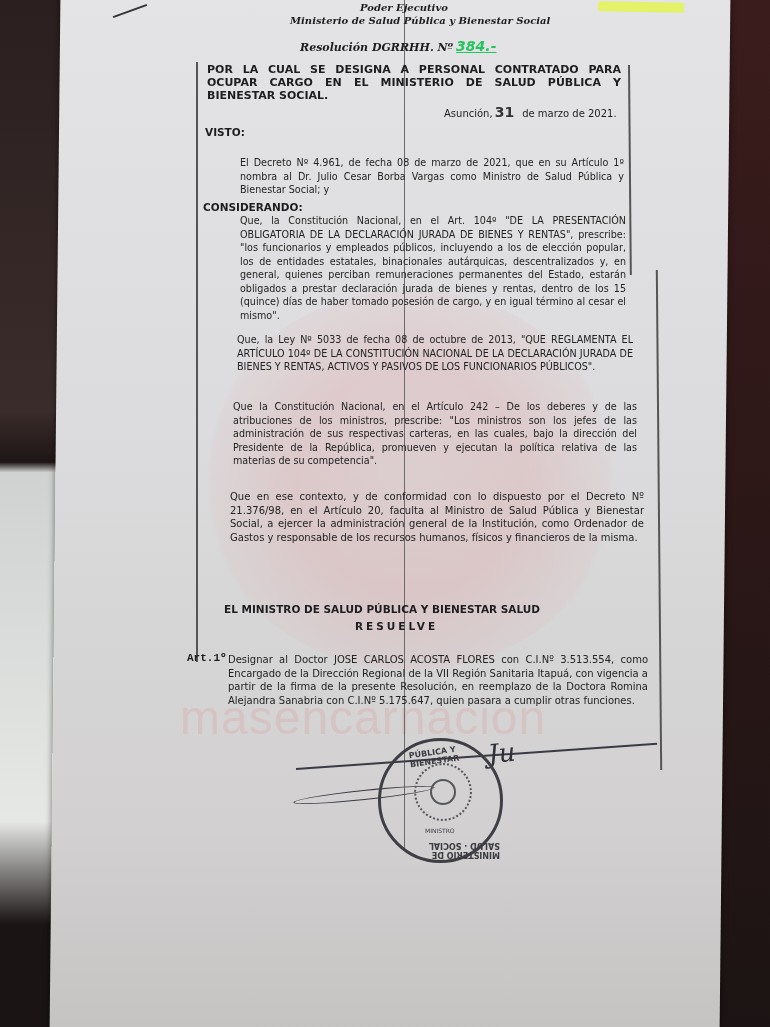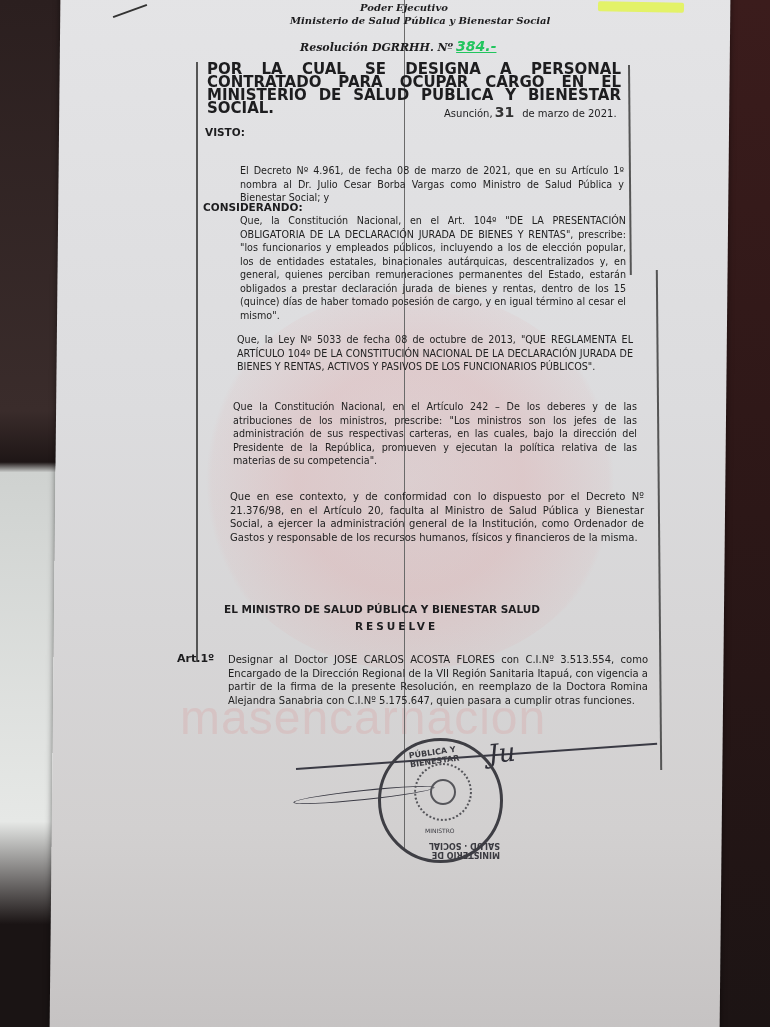--- a/index.html
+++ b/index.html
@@ -42,33 +42,33 @@
   .watermark-text {
     position: absolute; left: 180px; top: 690px; font-size: 48px;
     font-family: "Liberation Sans", sans-serif; letter-spacing: 1px;
     color: rgba(220,140,140,0.22);
   }
   .doc { position: absolute; left: 0; top: 0; width: 770px; height: 822px; color: #1d1d1f; }
   .hdr-line1 { position: absolute; left: 360px; top: 2px; font-family: "DejaVu Serif", serif; font-style: italic; font-weight: bold; font-size: 10px; }
   .hdr-line2 { position: absolute; left: 290px; top: 15px; font-family: "DejaVu Serif", serif; font-style: italic; font-weight: bold; font-size: 10px; }
   .hdr-res { position: absolute; left: 300px; top: 38px; font-family: "DejaVu Serif", serif; font-style: italic; font-weight: bold; font-size: 11px; }
   .hdr-res-num { font-family: "DejaVu Sans", sans-serif; font-style: italic; font-size: 14px; text-decoration: underline; color: #22c55e; margin-left: 3px; }
-  .title { position: absolute; left: 207px; top: 63px; width: 414px; font-weight: bold; font-size: 15px; line-height: 13px; text-align: justify; }
+  .title { position: absolute; left: 207px; top: 63px; width: 414px; font-weight: bold; font-size: 11px; line-height: 13px; text-align: justify; }
   .date { position: absolute; left: 444px; top: 104px; font-size: 10px; }
   .date-day { font-family: "DejaVu Sans", sans-serif; font-size: 14px; font-weight: bold; margin: 16px 8px 0 2px; color: #333; }
   .section-label { position: absolute; font-weight: bold; font-size: 10.5px; }
   .para {
     position: absolute; font-family: "DejaVu Sans", sans-serif; font-size: 9.6px;
     line-height: 13.5px; text-align: justify; color: #222;
   }
   .por-tanto { position: absolute; left: 190px; top: 576px; font-size: 10px; }
   .por-tanto b { font-size: 10.5px; }
   .ministro { position: absolute; left: 224px; top: 603px; font-weight: bold; font-size: 10.5px; }
   .resuelve { position: absolute; left: 355px; top: 620px; font-weight: bold; font-size: 10.5px; letter-spacing: 3px; }
-  .art-label { position: absolute; left: 177px; top: 652px; font-weight: bold; font-size: 11px; }
+  .art-label { position: absolute; left: 187px; top: 652px; font-weight: bold; font-size: 11px; font-family: Liberation Mono, monospace; }
   .stamp {
     position: absolute; left: 378px; top: 738px; width: 125px; height: 125px;
     border-radius: 50%; border: 3px solid #3e3e44; box-sizing: border-box;
   }
   .stamp-inner {
     position: absolute; left: 33px; top: 22px; width: 58px; height: 58px;
     border-radius: 50%; border: 2px dotted #55555a; box-sizing: border-box;
   }
   .stamp-core {
     position: absolute; left: 14px; top: 14px; width: 26px; height: 26px;
@@ -103,21 +103,21 @@
     <span>Resolución DGRRHH. Nº</span><span class="hdr-res-num">384.-</span>
   </div>
 
   <div class="title">POR LA CUAL SE DESIGNA A PERSONAL CONTRATADO PARA OCUPAR CARGO EN EL MINISTERIO DE SALUD PÚBLICA Y BIENESTAR SOCIAL.</div>
 
   <div class="date">
     <span>Asunción,</span><span class="date-day">31</span><span>de marzo de 2021.</span>
   </div>
 
   <div class="section-label" style="left:205px; top:126px;">VISTO:</div>
-  <div class="para" style="left:240px; top:164px; width:384px;">El Decreto Nº 4.961, de fecha 08 de marzo de 2021, que en su Artículo 1º nombra al Dr. Julio Cesar Borba Vargas  como Ministro de Salud Pública y Bienestar Social; y</div>
+  <div class="para" style="left:240px; top:156px; width:384px;">El Decreto Nº 4.961, de fecha 08 de marzo de 2021, que en su Artículo 1º nombra al Dr. Julio Cesar Borba Vargas  como Ministro de Salud Pública y Bienestar Social; y</div>
 
   <div class="section-label" style="left:203px; top:201px;">CONSIDERANDO:</div>
   <div class="para" style="left:240px; top:214px; width:386px;">Que, la Constitución Nacional, en el Art. 104º "DE LA PRESENTACIÓN OBLIGATORIA DE LA DECLARACIÓN JURADA DE BIENES Y RENTAS", prescribe: "los funcionarios y empleados públicos, incluyendo a los de elección popular, los de entidades estatales, binacionales autárquicas, descentralizados y, en general, quienes perciban remuneraciones permanentes del Estado, estarán obligados a prestar declaración jurada de bienes y  rentas, dentro de los 15 (quince) días de haber tomado posesión de cargo, y en igual término al cesar el mismo".</div>
   <div class="para" style="left:237px; top:333px; width:396px;">Que, la Ley Nº 5033 de fecha 08 de octubre de 2013, "QUE REGLAMENTA EL ARTÍCULO 104º DE LA CONSTITUCIÓN NACIONAL DE LA DECLARACIÓN JURADA DE BIENES Y RENTAS, ACTIVOS Y PASIVOS DE LOS FUNCIONARIOS PÚBLICOS".</div>
   <div class="para" style="left:233px; top:400px; width:404px;">Que la Constitución Nacional, en el Artículo 242 – De los deberes y de las atribuciones de los ministros, prescribe: "Los ministros son los jefes de las administración de sus respectivas carteras, en las cuales, bajo la dirección del Presidente de la República, promueven y ejecutan la política relativa de las materias de su competencia".</div>
   <div class="para" style="left:230px; top:490px; width:414px; font-size:10px;">Que en ese contexto, y de conformidad con lo dispuesto por el Decreto Nº 21.376/98, en el Artículo 20, faculta al Ministro de Salud Pública y Bienestar Social, a ejercer la administración general de la Institución, como Ordenador de Gastos y responsable de los recursos humanos, físicos y financieros de la misma.</div>
 
 
   <div class="ministro">EL MINISTRO DE SALUD PÚBLICA Y BIENESTAR SALUD</div>
   <div class="resuelve">RESUELVE</div>

